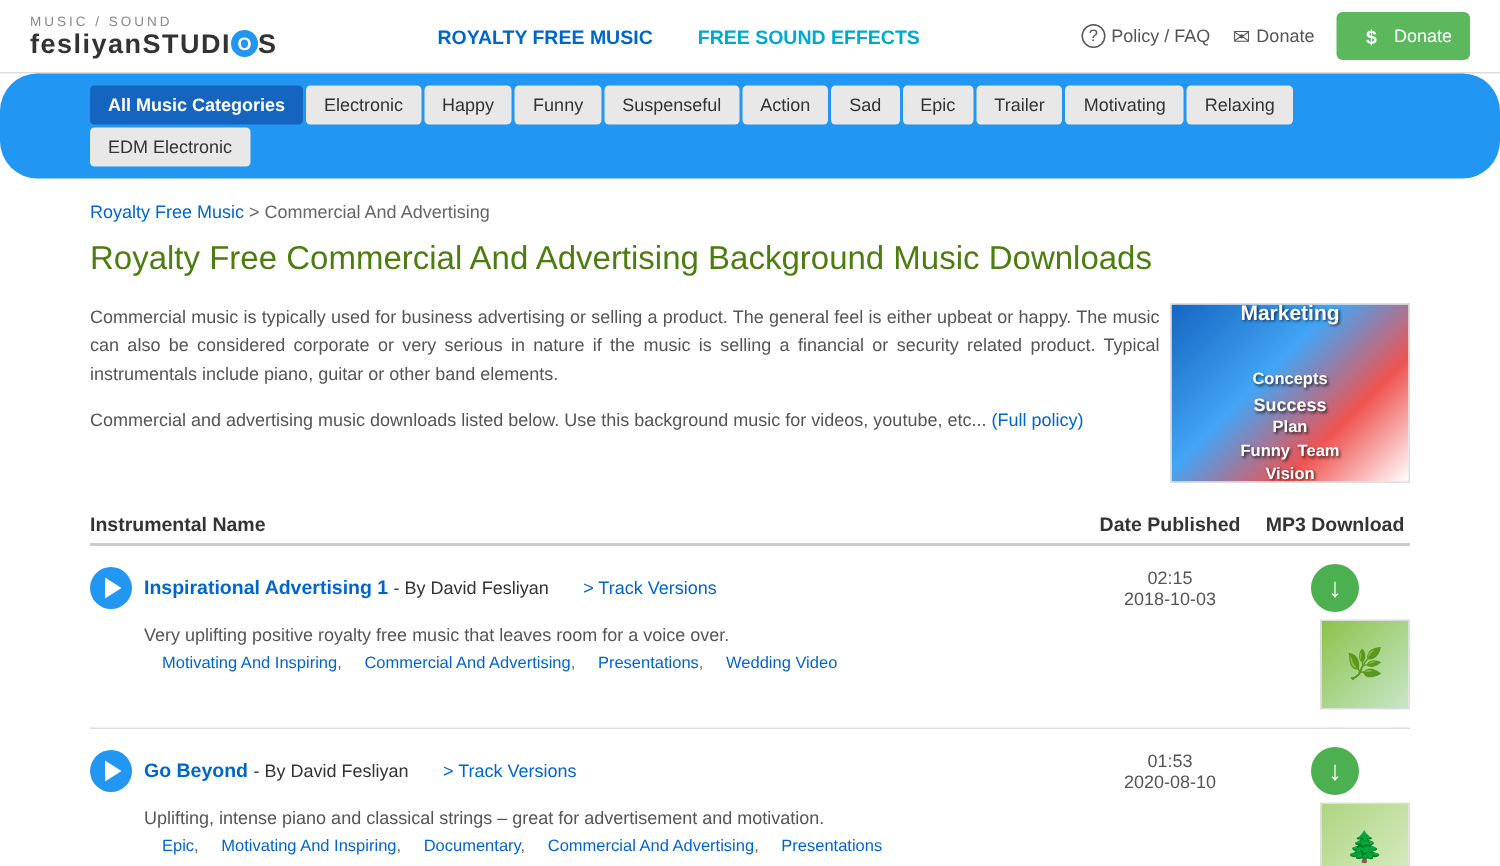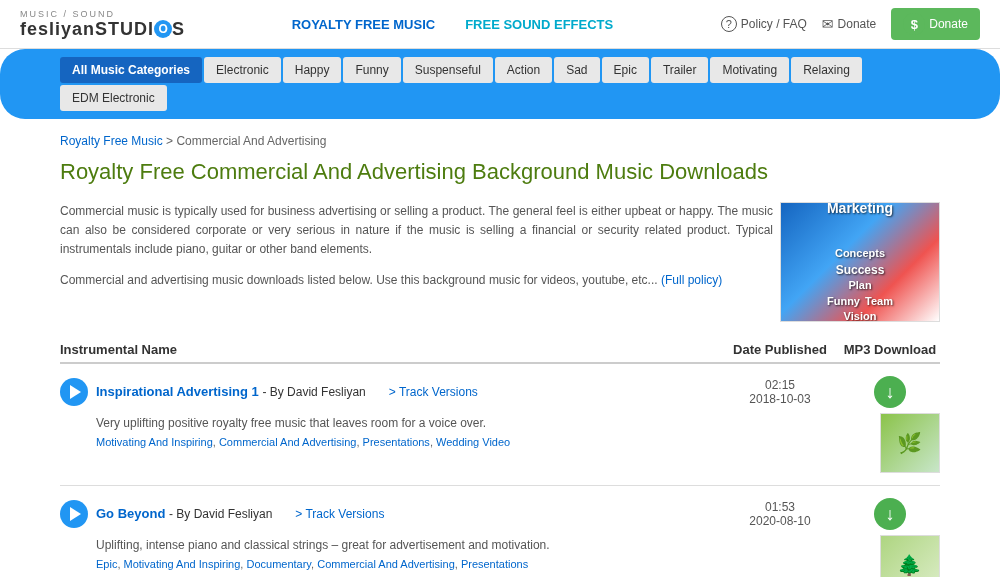--- a/index.html
+++ b/index.html
@@ -252,20 +252,21 @@
       line-height: 1.5;
     }
     .track-tags {
       font-size: 11px;
       margin-left: 36px;
       margin-top: 4px;
     }
     .track-tags a {
       color: #0066cc;
       text-decoration: none;
+      margin-left: 12px;
     }
     .track-tags span {
       color: #666;
     }
     .track-row-with-thumb {
       display: flex;
       gap: 10px;
     }
     .track-main-content { flex: 1; }
     .track-thumb {

